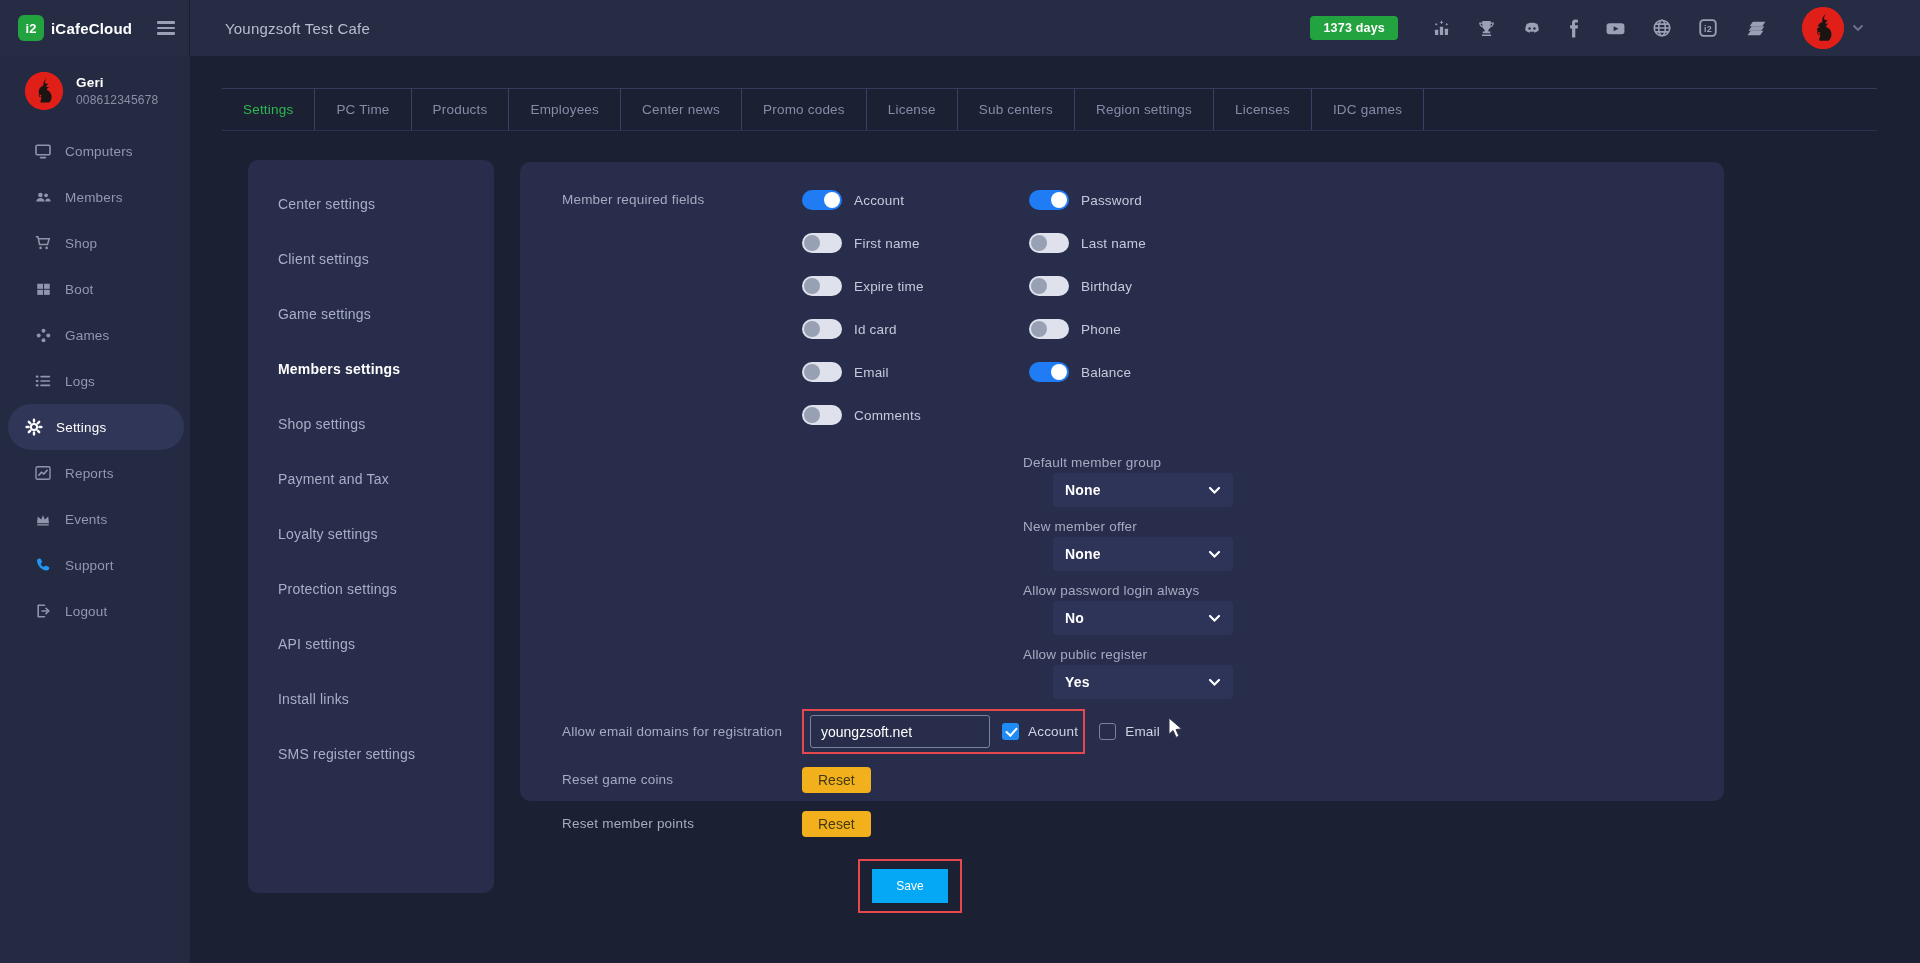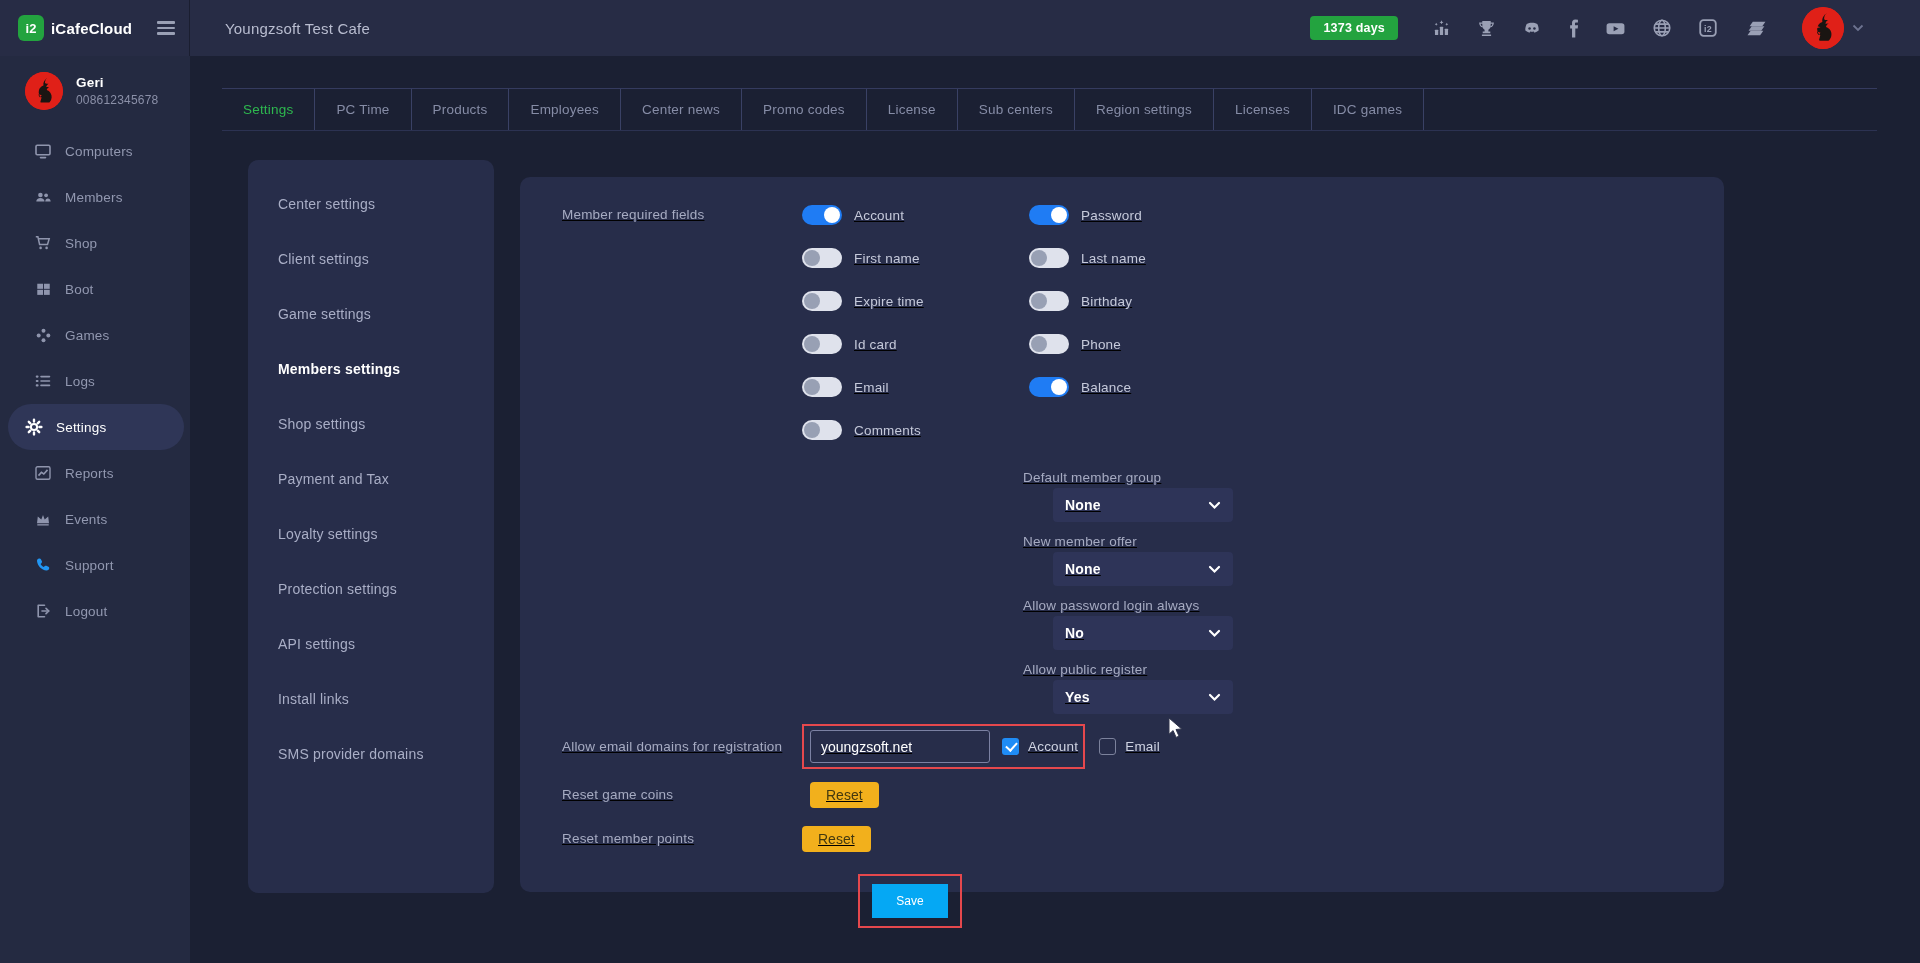--- a/index.html
+++ b/index.html
@@ -43,21 +43,21 @@
   .tab-rule-bottom { position:absolute; left:32px; top:74px; width:1655px; height:0; border-top:1px solid #2c3252; }
   .tabs { position:absolute; left:32px; top:33px; height:41px; display:flex; align-items:center; }
   .tab { padding:0 21px; height:41px; display:flex; align-items:center; color:#868ca6; font-size:13.5px; border-right:1px solid #3a4165; cursor:pointer; white-space:nowrap; }
   .tab.active { color:#2eb84f; }
 
   .card { background:#272d4a; border-radius:10px; position:absolute; }
   .submenu-card { left:58px; top:104px; width:246px; height:733px; padding-top:16px; }
   .submenu-item { height:55px; display:flex; align-items:center; padding-left:30px; color:#a9aec6; font-size:14px; cursor:pointer; }
   .submenu-item.active { color:#fff; font-weight:700; }
 
-  .main-card { left:330px; top:121px; width:1204px; height:715px; padding:28px 0 0 42px;text-decoration:underline; }
+  .main-card { left:330px; top:106px; width:1204px; height:639px; padding:28px 0 0 42px; }
 
   .frow { display:flex; align-items:center; }
   .flabel { width:240px; flex:none; color:#a6abc2; font-size:13.5px; line-height:20px; }
   .toggles-row { align-items:flex-start; }
   .toggles-grid { display:grid; grid-template-columns:227px 300px; row-gap:23px; }
   .tcell { display:flex; align-items:center; }
   .switch { width:40px; height:20px; border-radius:10px; position:relative; flex:none; cursor:pointer; }
   .switch .knob { position:absolute; top:2px; width:16px; height:16px; border-radius:50%; }
   .switch.on { background:#1f7cf4; }
   .switch.on .knob { right:2px; background:#fff; }
@@ -74,21 +74,21 @@
   .red-wrap { border:2px solid #e5484d; display:inline-flex; align-items:center; padding:4px 5px 4px 6px; gap:12px; }
   .text-input { width:180px; height:33px; background:#272d4a; border:1px solid #7b81a3; border-radius:3px; color:#fff; font-size:14px; padding:0 10px; outline:none; font-family:"Liberation Sans", sans-serif; }
   .cb-group { display:flex; align-items:center; cursor:pointer; }
   .checkbox { width:17px; height:17px; border-radius:3px; flex:none; position:relative; }
   .checkbox.checked { background:#1f8cf6; }
   .checkbox.checked::after { content:""; position:absolute; left:5.5px; top:2px; width:5px; height:9px; border:solid #fff; border-width:0 2px 2px 0; transform:rotate(42deg); }
   .checkbox.unchecked { border:1.5px solid #7c829c; background:transparent; }
   .cb-label { color:#cfd3e2; font-size:13.5px; margin-left:9px; }
   .email-cb-outside { margin-left:14px; }
 
-  .reset-row1 { margin-top:13px;gap:8px; }
+  .reset-row1 { margin-top:13px; }
   .reset-row2 { margin-top:18px; }
   .reset-btn { background:#f2b01c; color:#44390f; border:none; border-radius:4px; font-size:14px; padding:5px 16px; height:26px; line-height:16px; cursor:pointer; font-family:"Liberation Sans", sans-serif; }
 
   .save-row { margin-top:22px; }
   .save-wrap { margin-left:296px; border:2px solid #e5484d; padding:8px 12px; display:inline-block; }
   .save-btn { width:76px; height:34px; background:#05a8f4; color:#fff; border:none; border-radius:0; font-size:12px; cursor:pointer; font-family:"Liberation Sans", sans-serif; }
 
   .cursor { position:absolute; left:1168px; top:717px; z-index:50; pointer-events:none; }
 </style>
 </head>
@@ -322,21 +322,21 @@
       <div class="submenu-item">Center settings</div>
       <div class="submenu-item">Client settings</div>
       <div class="submenu-item">Game settings</div>
       <div class="submenu-item active">Members settings</div>
       <div class="submenu-item">Shop settings</div>
       <div class="submenu-item">Payment and Tax</div>
       <div class="submenu-item">Loyalty settings</div>
       <div class="submenu-item">Protection settings</div>
       <div class="submenu-item">API settings</div>
       <div class="submenu-item">Install links</div>
-      <div class="submenu-item">SMS provider domains</div>
+      <div class="submenu-item">SMS register settings</div>
     </div>
 
     <div class="card main-card">
 
       <div class="frow toggles-row">
         <div class="flabel">Member required fields</div>
         <div class="toggles-grid">
           <div class="tcell">
               <span class="switch on">
                 <span class="knob"></span>

